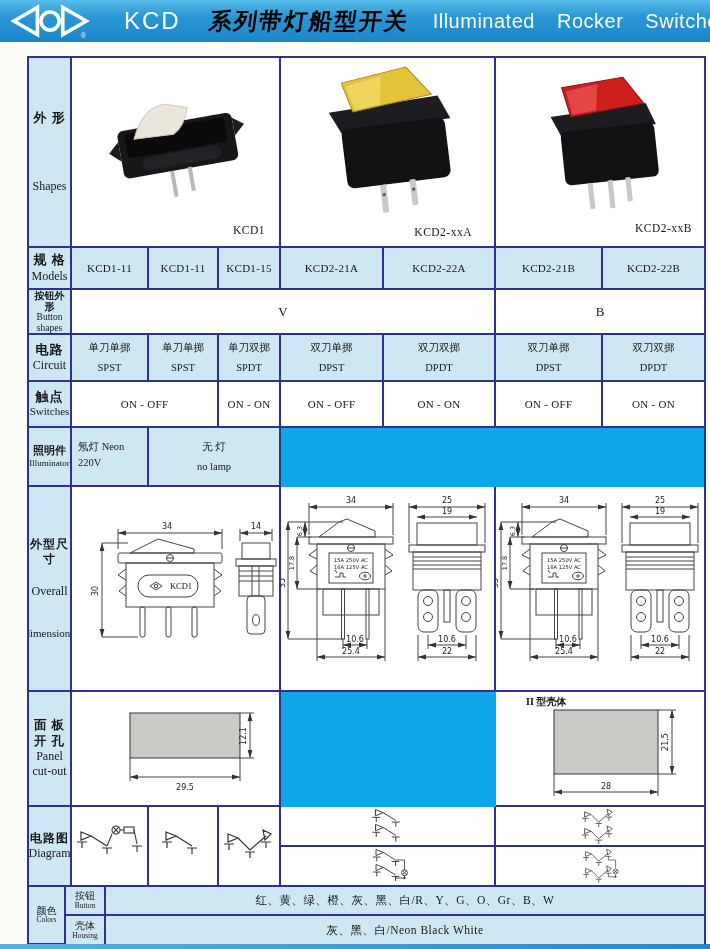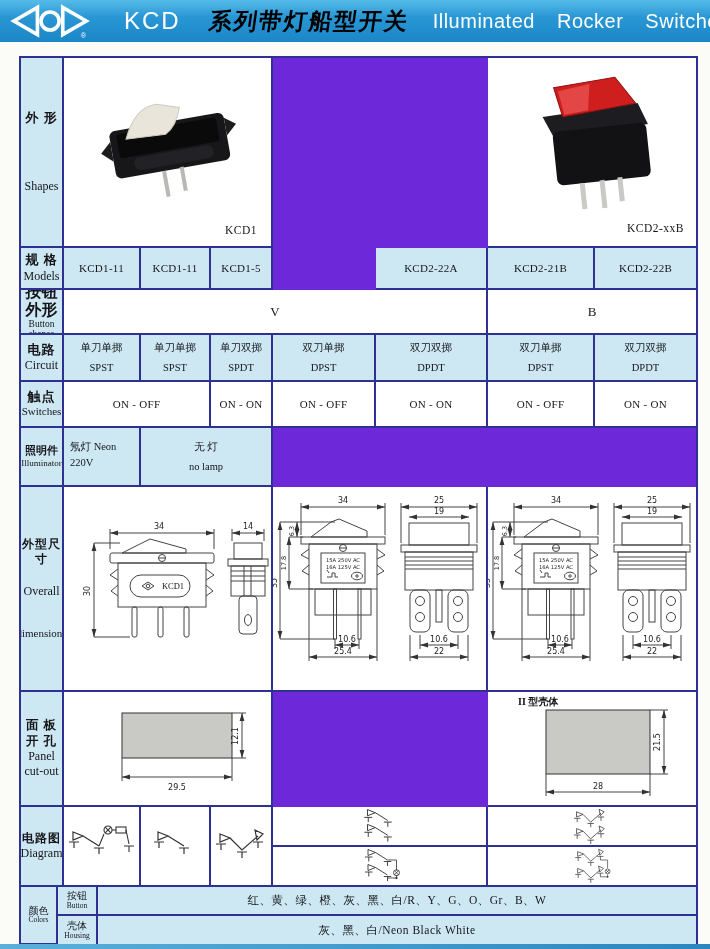--- a/index.html
+++ b/index.html
@@ -18,33 +18,33 @@
     display:flex;align-items:center;}
   .logo{margin-left:10px;flex:0 0 auto}
   .brandcode{color:#fff;font-family:"Liberation Sans",sans-serif;font-size:24px;
     letter-spacing:2px;margin-left:32px}
   .cntitle{color:#000;font-weight:bold;font-size:23px;letter-spacing:2px;
     transform:skewX(-8deg);margin-left:28px;font-family:"Liberation Sans",sans-serif;white-space:nowrap}
   .entitle{color:#fff;font-family:"Liberation Sans",sans-serif;font-size:20px;
     margin-left:24px;word-spacing:16px;letter-spacing:.5px;white-space:nowrap}
 
   
-  .tbl{position:absolute;left:19px;top:56px;display:inline-grid;
+  .tbl{position:absolute;left:27px;top:56px;display:inline-grid;
     grid-template-columns:43px 77px 70px 62px 103px 112px 107px 101px;
     grid-template-rows:190px 42px 45px 47px 46px 59px 205px 115px 80px 58px;
-    border:2.5px solid var(--nv);background:#6d28d9}
+    border:2.5px solid var(--nv);background:#0ea5e9}
   .cl{border-right:2px solid var(--nv);border-bottom:2px solid var(--nv);
       position:relative;overflow:hidden;background:#fff}
   .nr{border-right:none}.nb{border-bottom:none}
   .blue{background:var(--blue)}
   .lab{display:flex;flex-direction:column;align-items:center;justify-content:center;
        text-align:center;line-height:1.25}
   .zh{font-weight:bold;font-size:13px;letter-spacing:1px}
   .en{font-size:12px}
-  .small .zh{font-size:16px;letter-spacing:0}
+  .small .zh{font-size:10px;letter-spacing:0}
   .small .en{font-size:9.5px}
   .ctr{display:flex;flex-direction:column;align-items:center;justify-content:center;text-align:center}
   .mtext{font-size:11px;letter-spacing:.3px}
   .big{font-size:13px}
   .two>span{display:block;font-size:10.5px;line-height:1.9}
   .caption{position:absolute;font-size:11.5px;letter-spacing:.5px}
   .photo-svg{position:absolute}
   .dt{font-size:8px;font-family:"DejaVu Sans",sans-serif;fill:#222}
   .dts{font-size:6.5px;font-family:"DejaVu Sans",sans-serif;fill:#222}
   .dtt{font-size:5.2px;font-family:"DejaVu Sans",sans-serif;fill:#222}
@@ -123,20 +123,35 @@
           <polygon points="40,60 29,70 40,80" fill="#1c1c1f"></polygon>
           <polygon points="156,56 167,64 156,74" fill="#1c1c1f"></polygon>
           <rect x="60" y="80" width="80" height="13" rx="6" fill="#222226"></rect>
           <rect x="86" y="98" width="4" height="26" fill="#b9b8b4"></rect>
           <rect x="104" y="97" width="4" height="24" fill="#b9b8b4"></rect>
         </g>
       </svg>
       <span class="caption" style="right:14px;bottom:10px">KCD1</span>
     </div>
 
+    <div class="cl" style="grid-area:1/5/2/7">
+      <svg class="photo-svg" style="left:10px;top:4px" width="192" height="162" viewBox="0 0 192 162">
+        <g transform="rotate(-7 96 82)">
+          <polygon points="42,44 152,40 162,64 54,70" fill="#1d1d21"></polygon>
+          <rect x="52" y="62" width="104" height="60" rx="7" fill="#121214"></rect>
+          <polygon points="58,16 124,8 146,38 66,46" fill="#e3c33a" stroke="#a8891a"></polygon>
+          <polygon points="62,20 98,14 94,42 68,44" fill="#efd763" opacity="0.85"></polygon>
+          <rect x="84" y="122" width="6" height="28" rx="1" fill="#c9c9c6"></rect>
+          <rect x="114" y="120" width="6" height="26" rx="1" fill="#c9c9c6"></rect>
+          <circle cx="87" cy="132" r="1.6" fill="#55554f"></circle>
+          <circle cx="117" cy="130" r="1.6" fill="#55554f"></circle>
+        </g>
+      </svg>
+      <span class="caption" style="right:22px;bottom:8px">KCD2-xxA</span>
+    </div>
 
     <div class="cl nr" style="grid-area:1/7/2/9">
       <svg class="photo-svg" style="left:14px;top:14px" width="180" height="150" viewBox="0 0 180 150">
         <g transform="rotate(-6 90 75)">
           <polygon points="44,40 140,36 148,58 54,64" fill="#1d1d21"></polygon>
           <rect x="52" y="56" width="94" height="54" rx="6" fill="#121214"></rect>
           <polygon points="58,12 120,8 138,36 64,42" fill="#cf1e1e" stroke="#8f1010"></polygon>
           <polygon points="62,16 94,12 90,38 66,40" fill="#e85050" opacity="0.8"></polygon>
           <rect x="74" y="110" width="5" height="26" fill="#c9c9c6"></rect>
           <rect x="94" y="109" width="5" height="28" fill="#c9c9c6"></rect>
@@ -150,21 +165,24 @@
       <span class="zh">规 格</span>
       <span class="en">Models</span>
     </div>
     <div class="cl blue ctr" style="grid-area:2/2/3/3">
         <span class="mtext">KCD1-11</span>
       </div>
     <div class="cl blue ctr" style="grid-area:2/3/3/4">
         <span class="mtext">KCD1-11</span>
       </div>
     <div class="cl blue ctr" style="grid-area:2/4/3/5">
-        <span class="mtext">KCD1-5</span>
+        <span class="mtext">KCD1-15</span>
+      </div>
+    <div class="cl blue ctr" style="grid-area:2/5/3/6">
+        <span class="mtext">KCD2-21A</span>
       </div>
     <div class="cl blue ctr" style="grid-area:2/6/3/7">
         <span class="mtext">KCD2-22A</span>
       </div>
     <div class="cl blue ctr" style="grid-area:2/7/3/8">
         <span class="mtext">KCD2-21B</span>
       </div>
     <div class="cl blue ctr nr" style="grid-area:2/8/3/9">
         <span class="mtext">KCD2-22B</span>
       </div>

